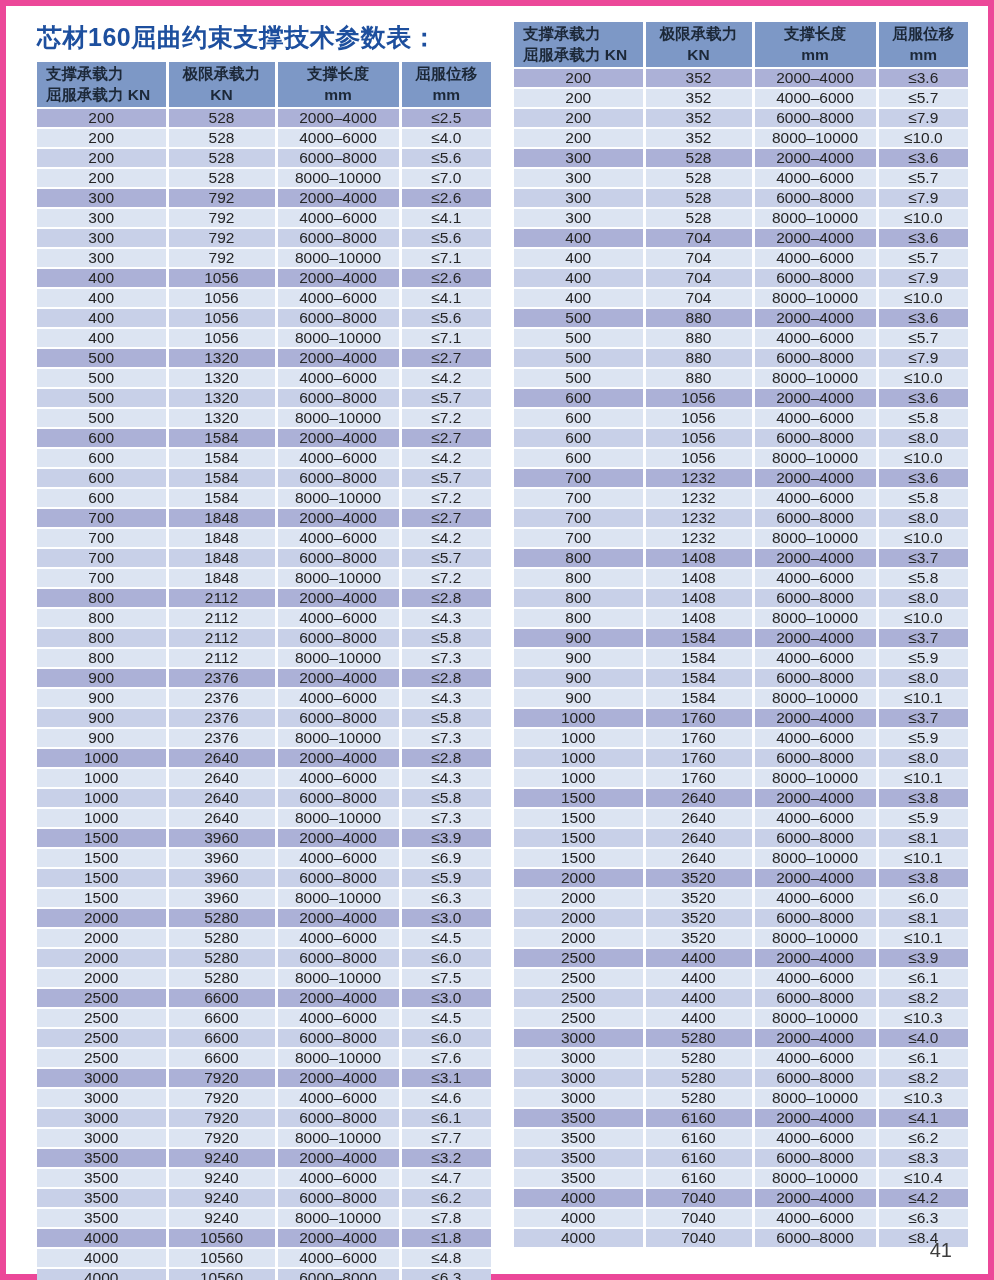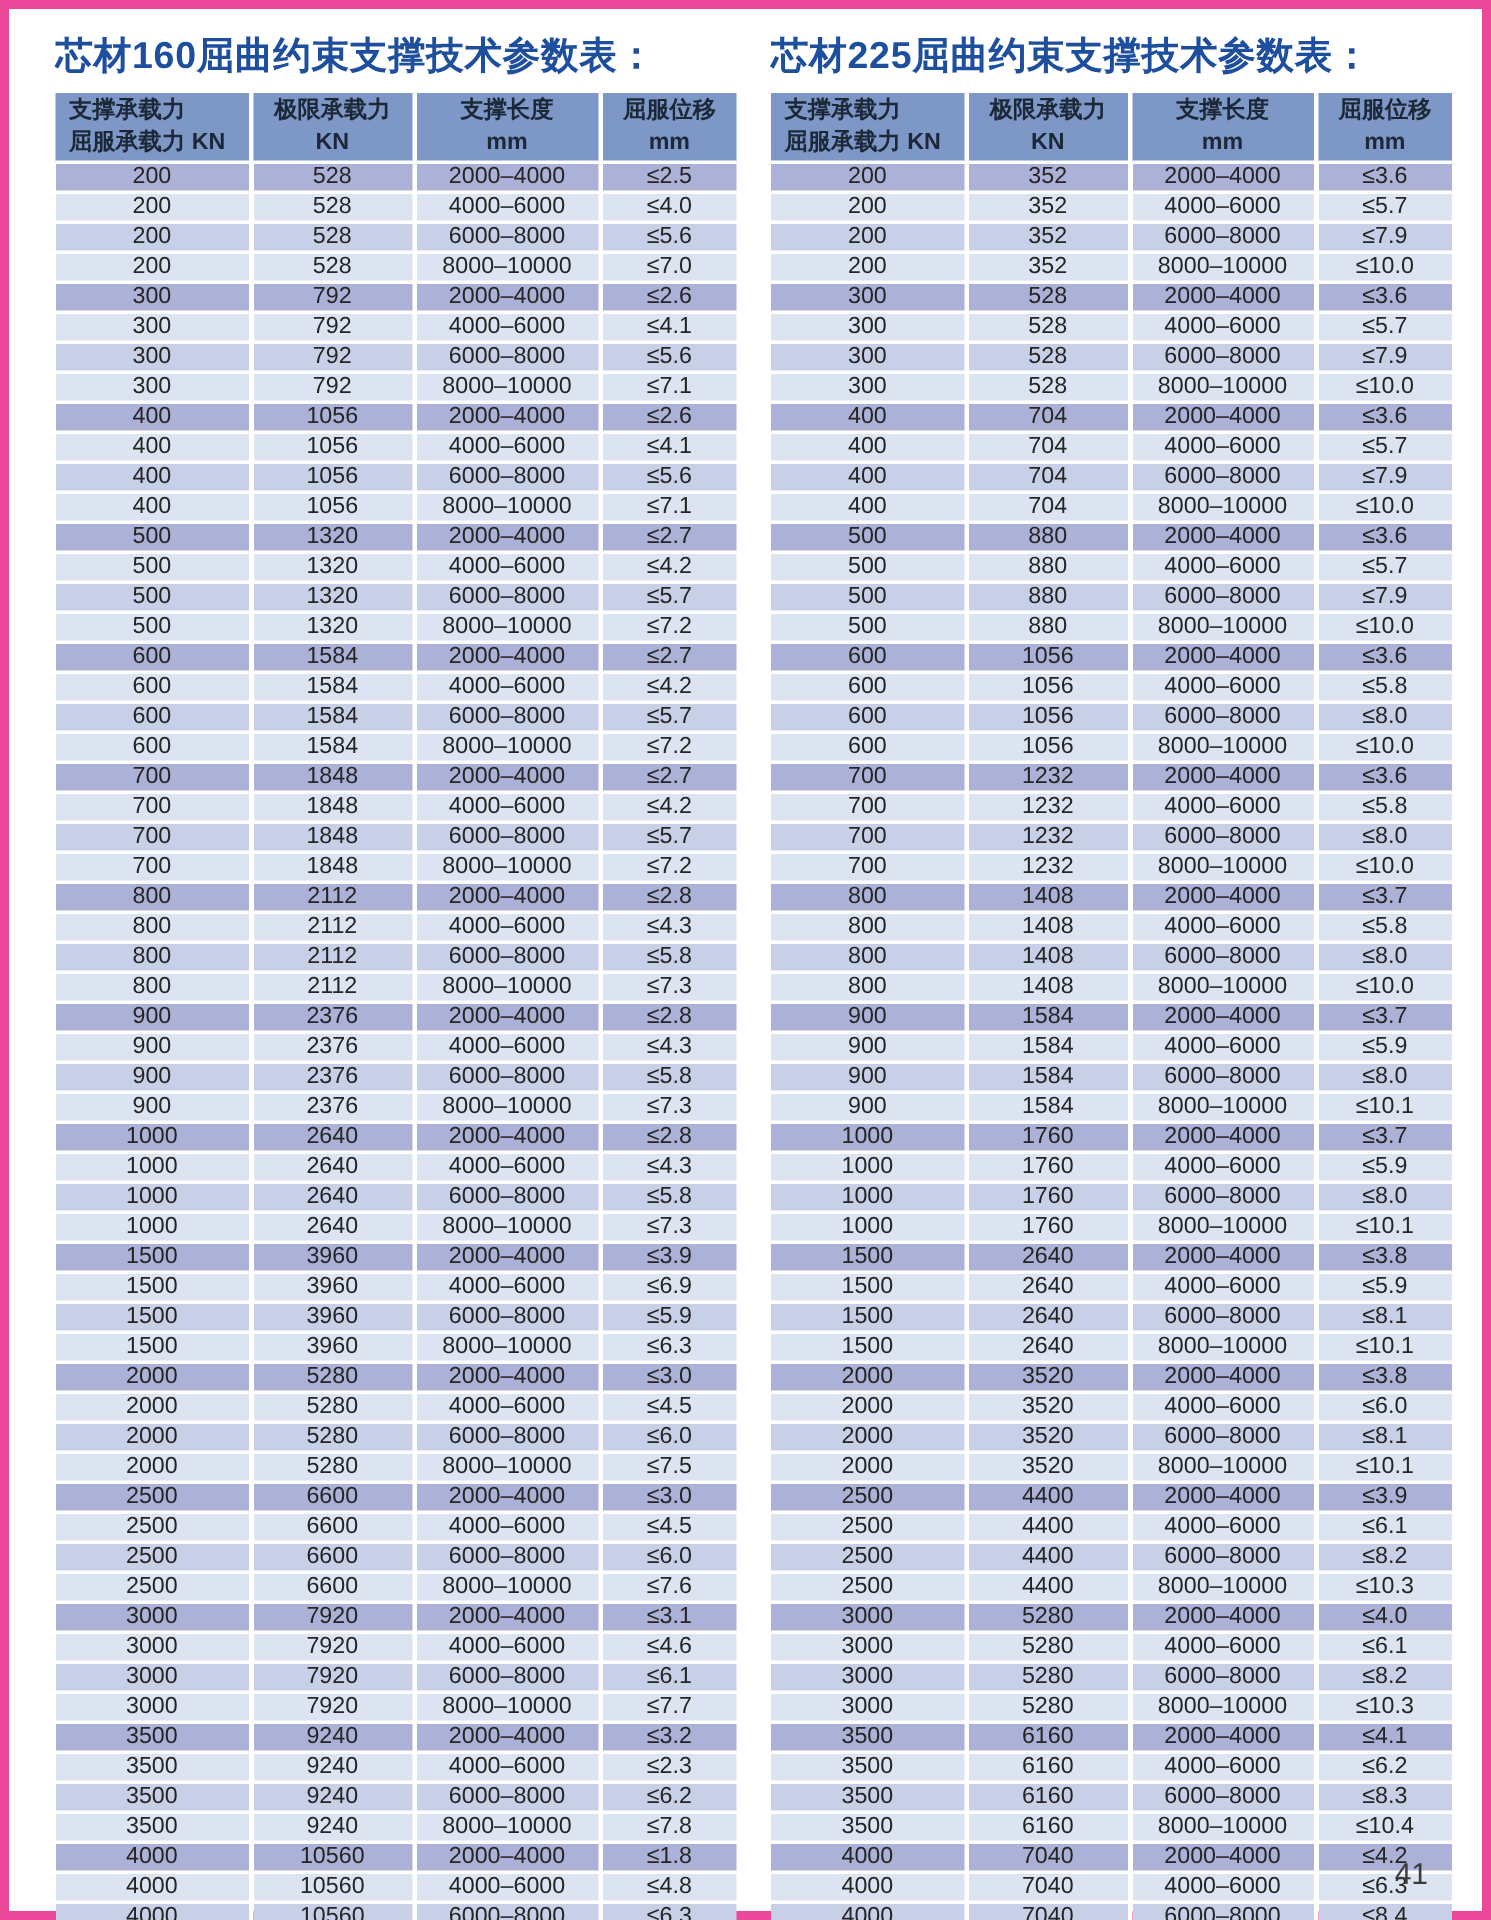--- a/index.html
+++ b/index.html
@@ -443,21 +443,21 @@
             <tr class="r-dark">
               <td>3500</td>
               <td>9240</td>
               <td>2000–4000</td>
               <td>≤3.2</td>
             </tr>
             <tr class="r-light">
               <td>3500</td>
               <td>9240</td>
               <td>4000–6000</td>
-              <td>≤2.3</td>
+              <td>≤4.7</td>
             </tr>
             <tr class="r-mid">
               <td>3500</td>
               <td>9240</td>
               <td>6000–8000</td>
               <td>≤6.2</td>
             </tr>
             <tr class="r-light">
               <td>3500</td>
               <td>9240</td>
@@ -480,21 +480,20 @@
               <td>4000</td>
               <td>10560</td>
               <td>6000–8000</td>
               <td>≤6.3</td>
             </tr>
           </tbody>
       </table>
     </section>
 
     <section class="tbl-block">
-      <h1 class="tbl-title">芯材225屈曲约束支撑技术参数表：</h1>
       <table>
         <colgroup>
             <col class="c1">
             <col class="c2">
             <col class="c3">
             <col class="c4">
           </colgroup>
         <thead>
           <tr>
             <th>

